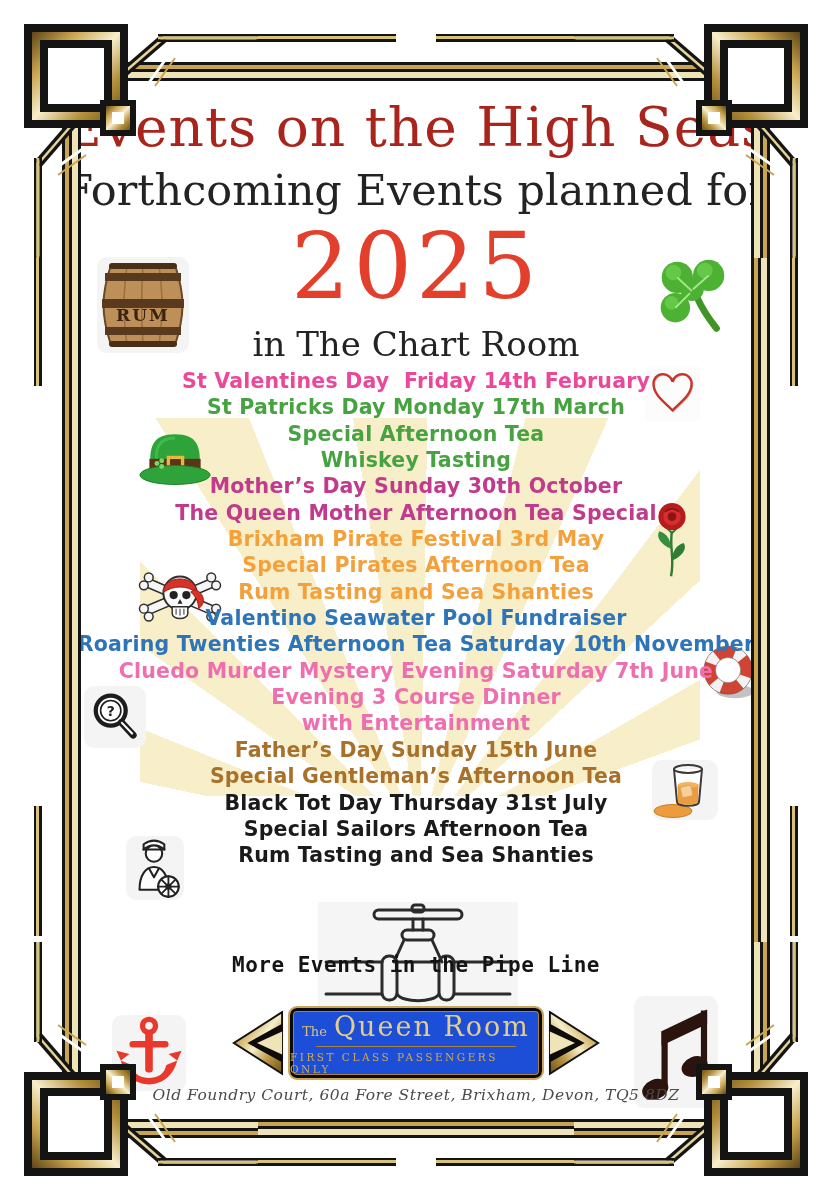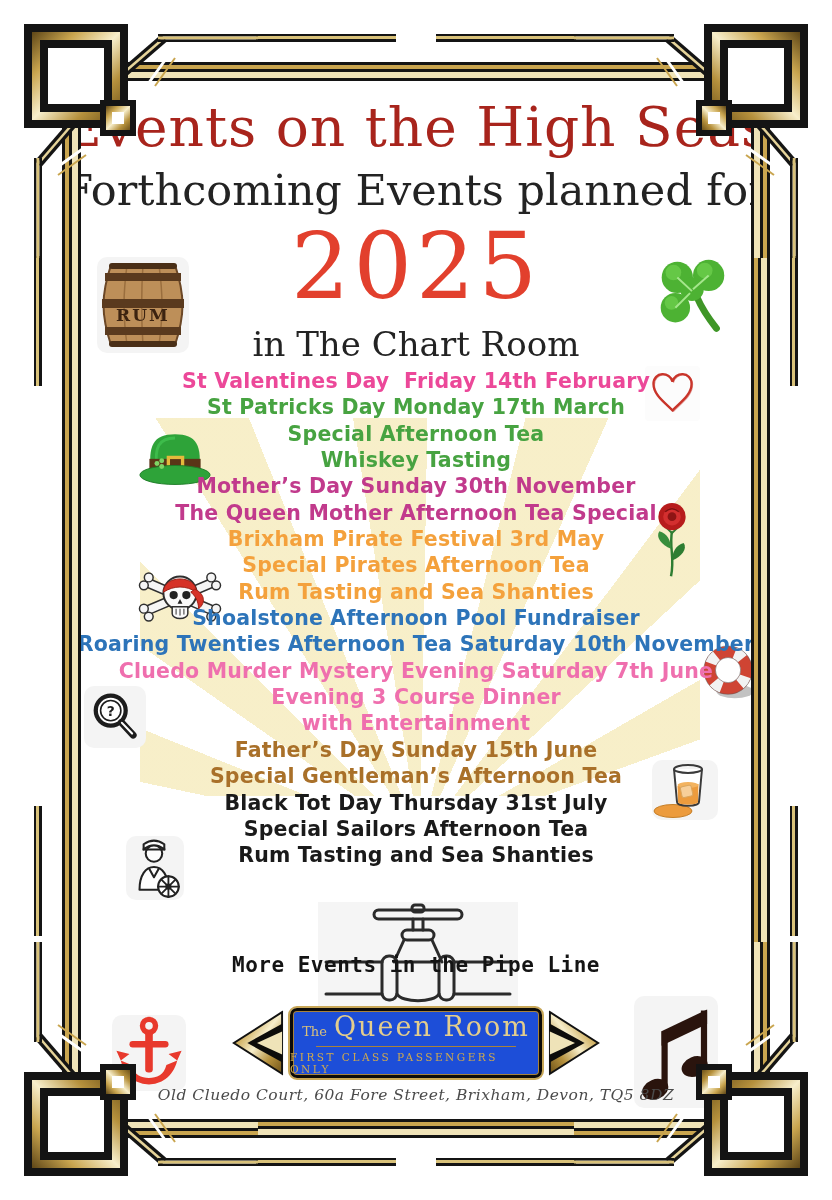--- a/index.html
+++ b/index.html
@@ -146,26 +146,26 @@
     <div class="subtitle t-serif">Forthcoming Events planned for</div>
     <div class="year t-serif">2025</div>
     <div class="venue t-serif">in The Chart Room</div>
   </div>
 
   <div class="events">
       <div class="event-line ev-red">St Valentines Day  Friday 14th February</div>
       <div class="event-line ev-green">St Patricks Day Monday 17th March</div>
       <div class="event-line ev-green">Special Afternoon Tea</div>
       <div class="event-line ev-green">Whiskey Tasting</div>
-      <div class="event-line ev-magenta">Mother’s Day Sunday 30th November</div>
+      <div class="event-line ev-magenta">Mother’s Day Sunday 30th October</div>
       <div class="event-line ev-magenta">The Queen Mother Afternoon Tea Special</div>
       <div class="event-line ev-orange">Brixham Pirate Festival 3rd May</div>
       <div class="event-line ev-orange">Special Pirates Afternoon Tea</div>
       <div class="event-line ev-orange">Rum Tasting and Sea Shanties</div>
-      <div class="event-line ev-blue">Shoalstone Afternoon Pool Fundraiser</div>
+      <div class="event-line ev-blue">Valentino Seawater Pool Fundraiser</div>
       <div class="event-line ev-blue">Roaring Twenties Afternoon Tea Saturday 10th November</div>
       <div class="event-line ev-pink">Cluedo Murder Mystery Evening Saturday 7th June</div>
       <div class="event-line ev-pink">Evening 3 Course Dinner</div>
       <div class="event-line ev-pink">with Entertainment</div>
       <div class="event-line ev-brown">Father’s Day Sunday 15th June</div>
       <div class="event-line ev-brown">Special Gentleman’s Afternoon Tea</div>
       <div class="event-line ev-black">Black Tot Day Thursday 31st July</div>
       <div class="event-line ev-black">Special Sailors Afternoon Tea</div>
       <div class="event-line ev-black">Rum Tasting and Sea Shanties</div>
     </div>
@@ -311,21 +311,21 @@
       <div class="logo-rule"></div>
       <div class="logo-tag">FIRST CLASS PASSENGERS ONLY</div>
     </div>
     <svg width="54" height="74" viewBox="0 0 56 76" style="transform:scaleX(-1)">
       <path d="M54,6 L4,38 L54,70 Z" fill="url(#gmetal)" stroke="#111" stroke-width="2"></path>
       <path d="M54,18 L18,38 L54,58 Z" fill="#0d0c0a"></path>
       <path d="M54,26 L28,38 L54,50 Z" fill="#efe3b8"></path>
     </svg>
   </div>
 
-  <div class="address">Old Cluedo Court, 60a Fore Street, Brixham, Devon, TQ5 8DZ</div>
+  <div class="address">Old Foundry Court, 60a Fore Street, Brixham, Devon, TQ5 8DZ</div>
 
   <svg class="icon boxed" style="left:112px;top:1015px" width="74" height="76" viewBox="0 0 64 70">
     <circle cx="32" cy="10" r="6" fill="none" stroke="#e8392c" stroke-width="5"></circle>
     <rect x="28.5" y="15" width="7" height="38" rx="3" fill="#e8392c"></rect>
     <rect x="14" y="24" width="36" height="6" rx="3" fill="#e8392c"></rect>
     <path d="M6,42 C10,58 22,64 32,64 C42,64 54,58 58,42 L48,46 C46,55 39,58 32,58 C25,58 18,55 16,46 Z" fill="#e8392c"></path>
     <path d="M6,42 L2,33 L14,36 Z M58,42 L62,33 L50,36 Z" fill="#e8392c"></path>
   </svg>
 
   <svg class="icon boxed" style="left:634px;top:996px" width="84" height="112" viewBox="0 0 80 108">

